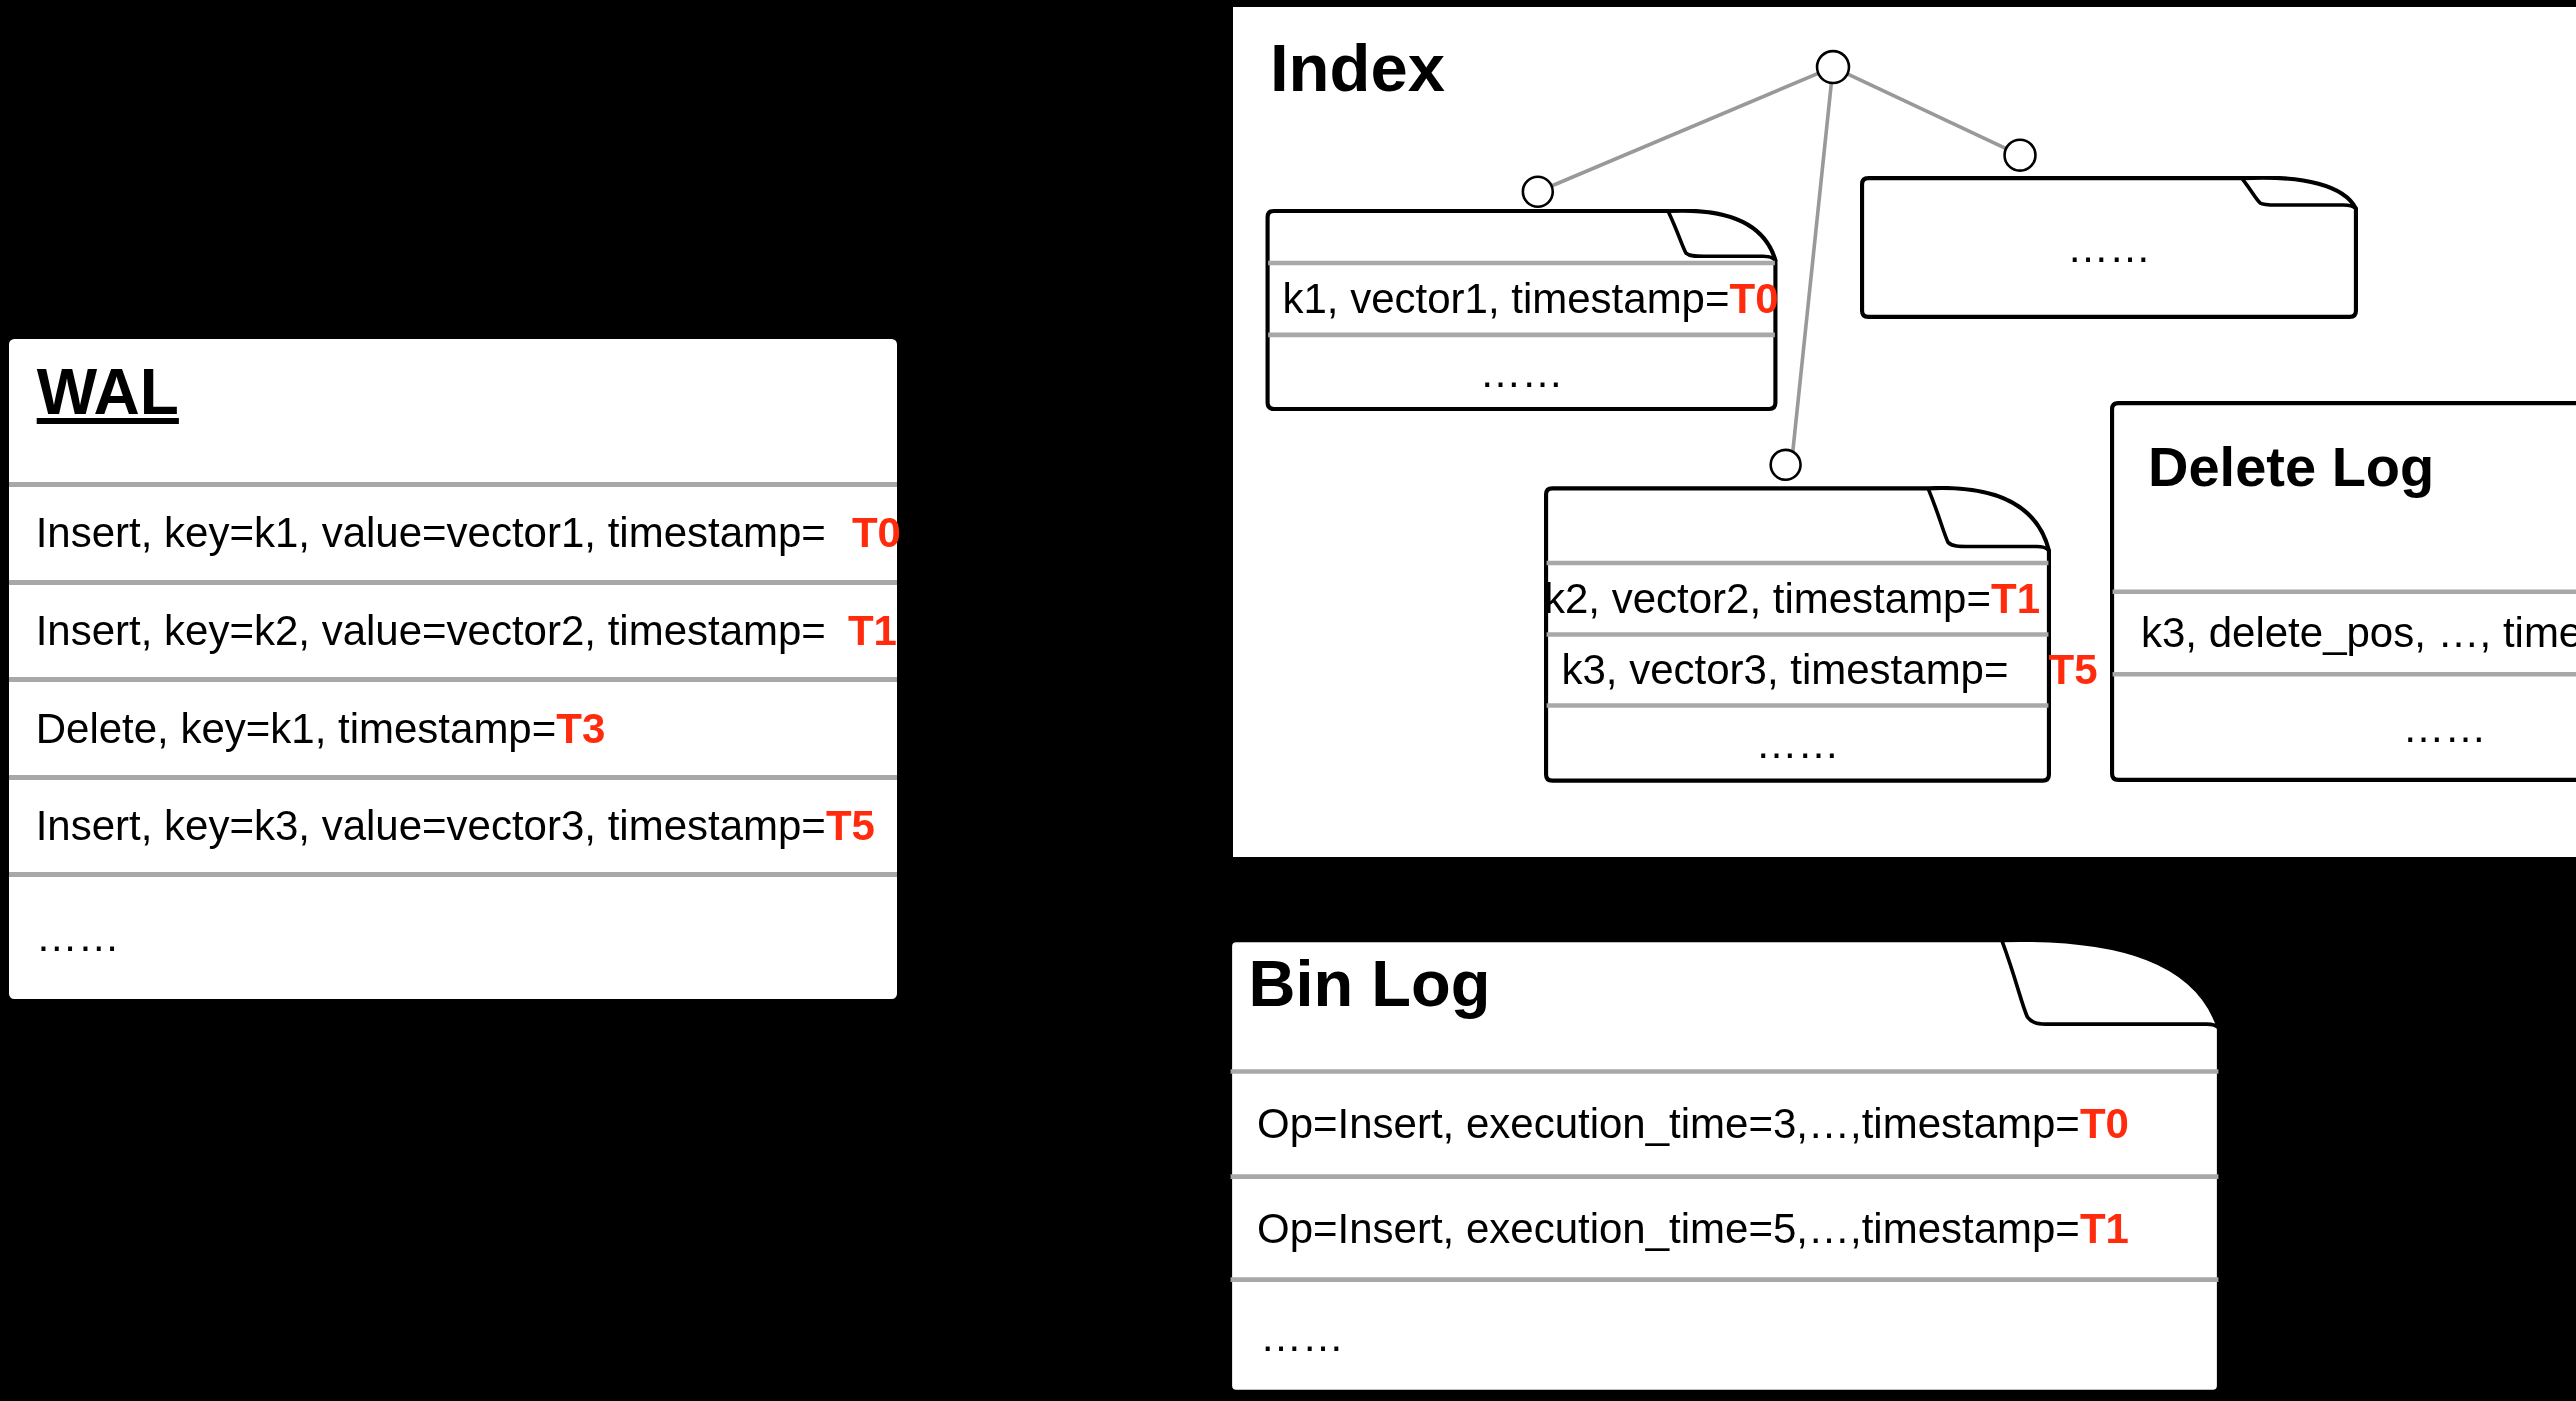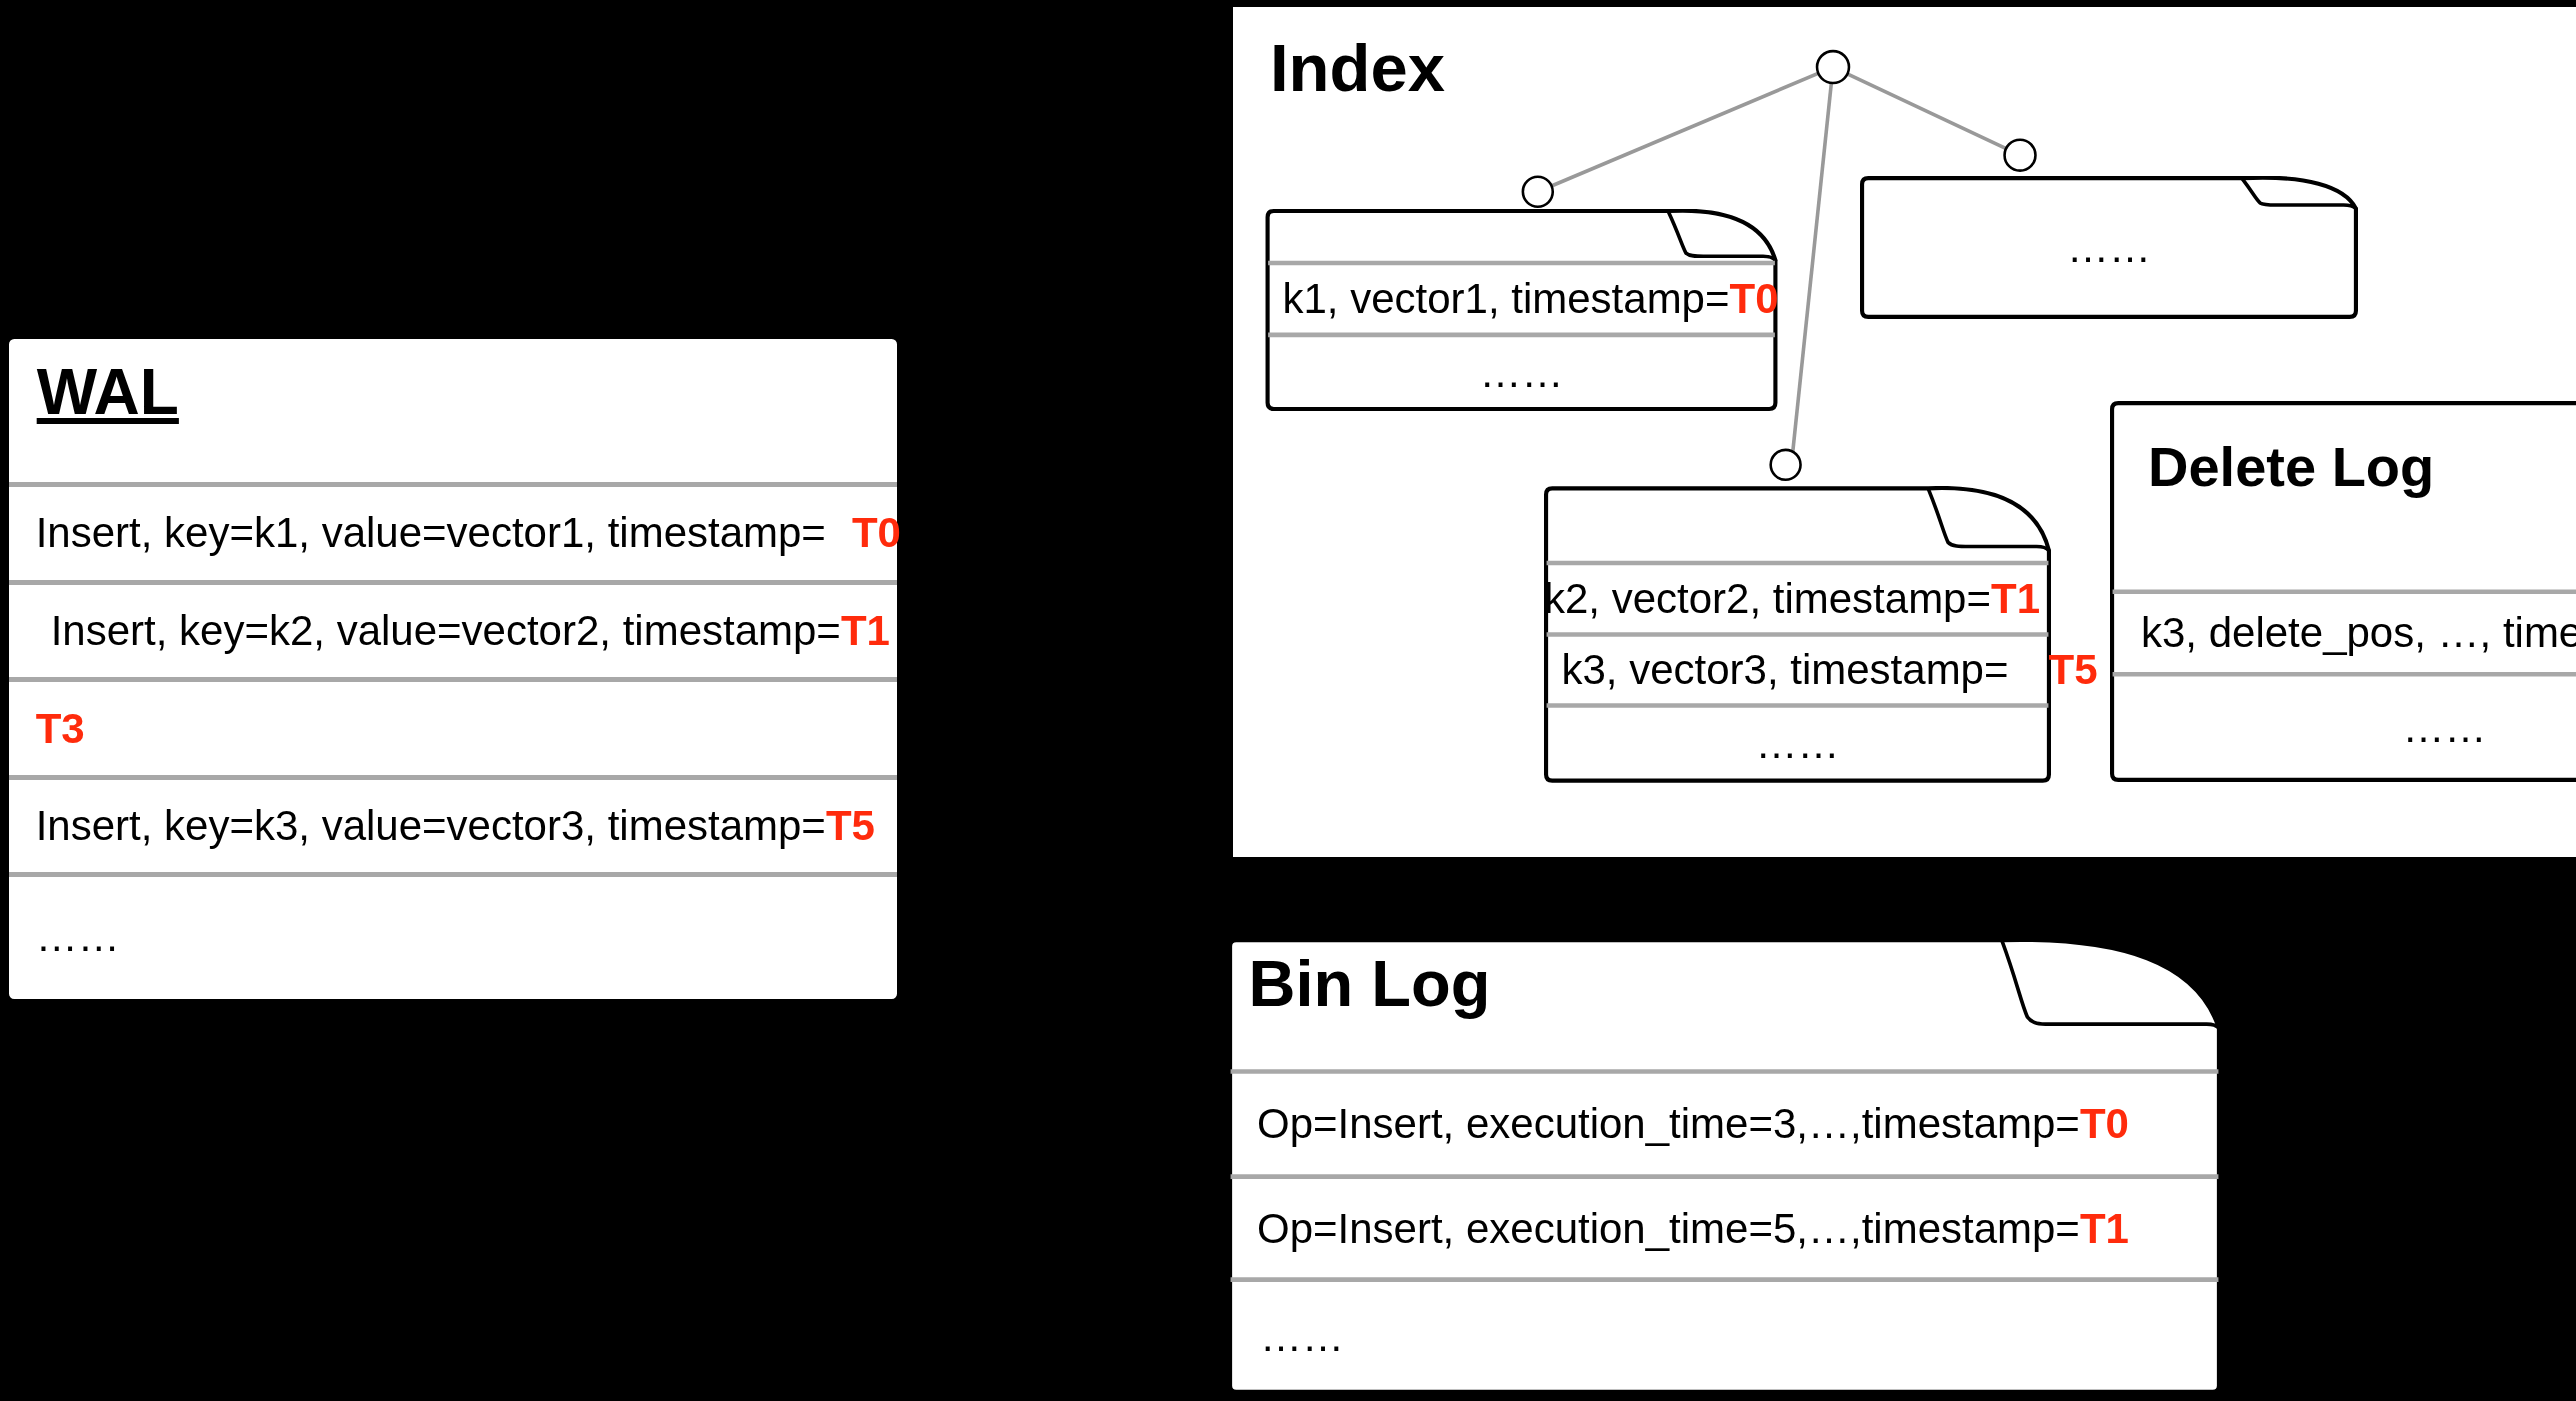--- a/index.html
+++ b/index.html
@@ -33,25 +33,26 @@
     <div class="box-title" style="left:28px;top:21px;font-size:64px;text-decoration:underline;">WAL</div>
     <div class="sep" style="top:143px;"></div>
     <div class="sep" style="top:241px;"></div>
     <div class="sep" style="top:338px;"></div>
     <div class="sep" style="top:436px;"></div>
     <div class="sep" style="top:533px;"></div>
     <div class="band" style="top:147px;height:94px;padding-left:27px;gap:26px;">
       <span>Insert, key=k1, value=vector1, timestamp=</span>
         <span class="hl">T0</span>
     </div>
-    <div class="band" style="top:246px;height:92px;padding-left:42px;">
+    <div class="band" style="top:246px;height:92px;padding-left:27px;gap:22px;">
       <span>Insert, key=k2, value=vector2, timestamp=</span>
         <span class="hl">T1</span>
     </div>
     <div class="band" style="top:343px;height:94px;padding-left:27px;">
+      <span>Delete, key=k1, timestamp=</span>
         <span class="hl">T3</span>
     </div>
     <div class="band" style="top:441px;height:92px;padding-left:27px;">
       <span>Insert, key=k3, value=vector3, timestamp=</span>
         <span class="hl">T5</span>
     </div>
     <div class="band" style="top:537px;height:121px;padding-left:27px;">
       <span>……</span>
     </div>
   </div>

